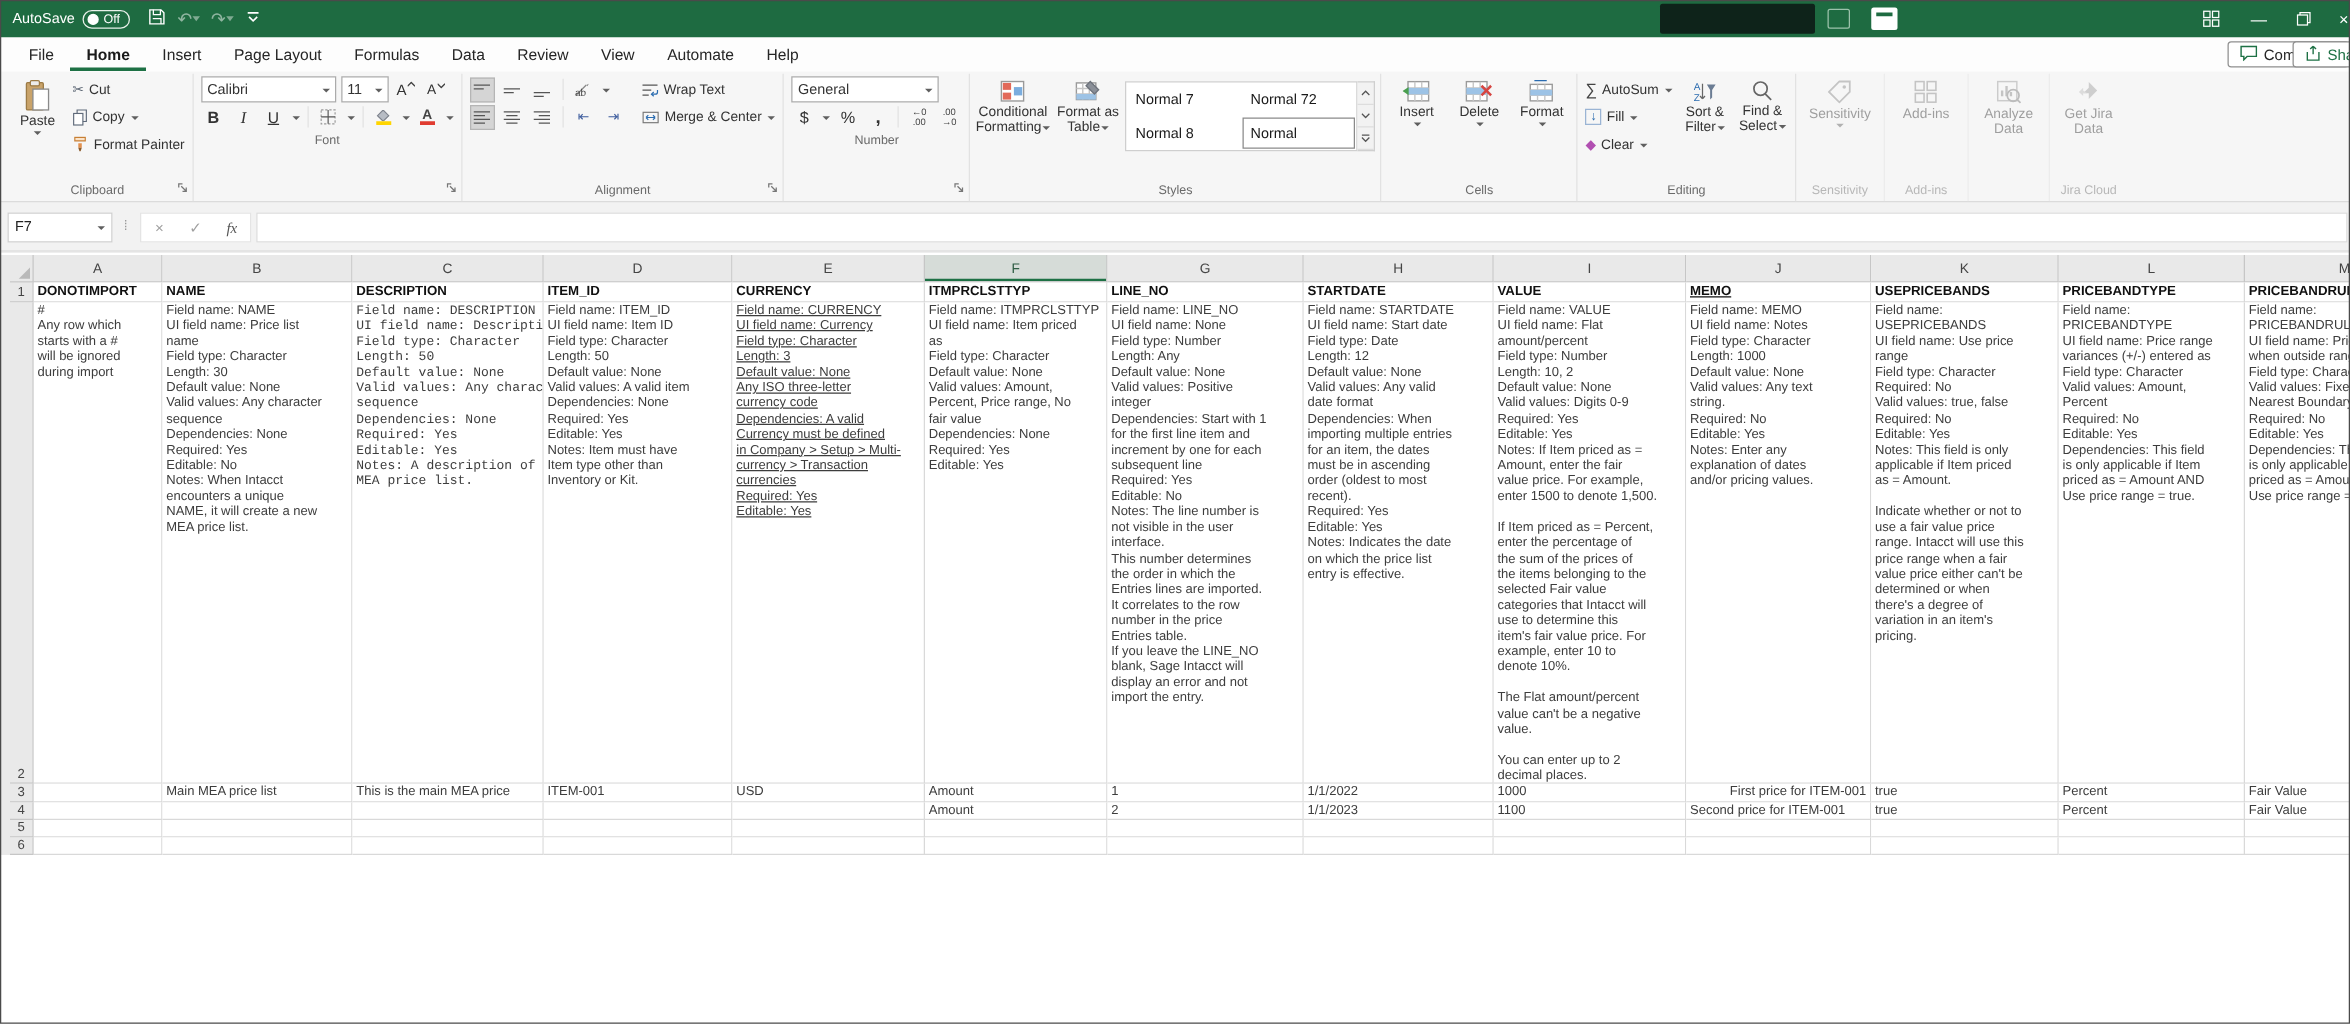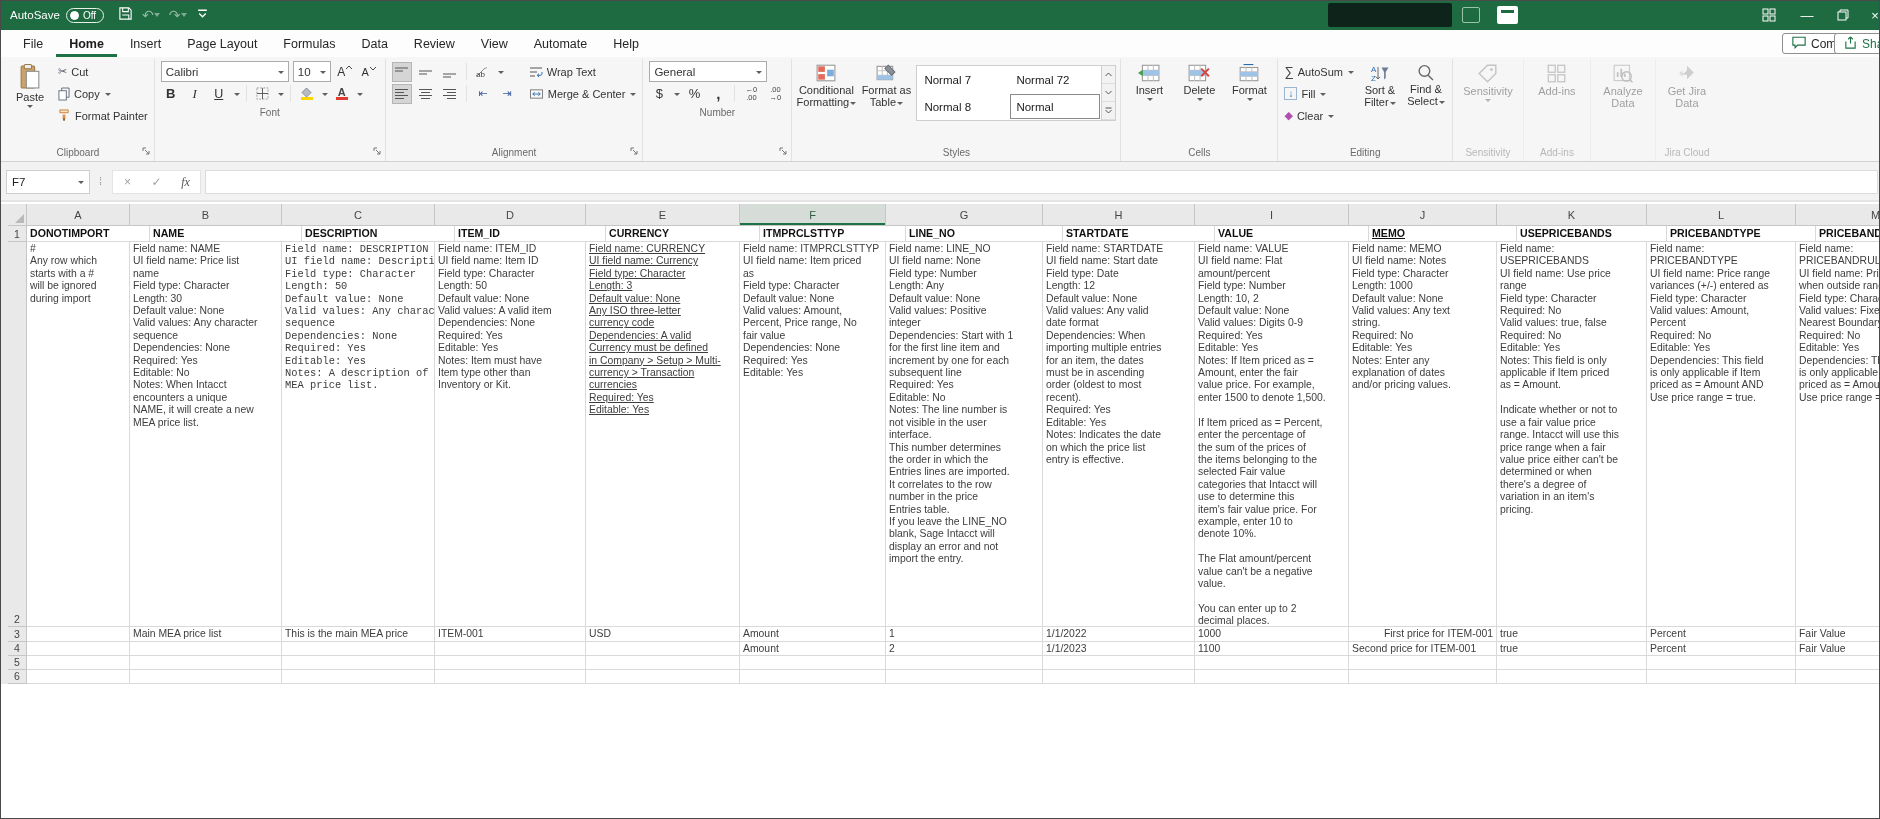--- a/index.html
+++ b/index.html
@@ -207,26 +207,26 @@
         <span>Clipboard</span>
       </div>
     <span class="dlg"><svg width="9" height="9" viewBox="0 0 9 9">
           <path d="M1 4V1h3M3 3l4 4M7 4v3H4" fill="none" stroke="#777"></path>
         </svg></span>
   </div>
 
   <div class="grp">
     <div class="col">
       <div class="srow">
-        <span class="inputbox" style="width:128px">
+        <span class="inputbox" style="width:108px">
             <span>Calibri</span>
             <span class="cr"></span>
           </span>
         <span class="inputbox" style="width:38px">
-            <span>10</span>
+            <span>11</span>
             <span class="cr"></span>
           </span>
         <span class="tbtn" style="font-size:12px">A<svg width="6" height="5" viewBox="0 0 6 5" style="margin-top:-8px">
               <path d="M0 4l3-3 3 3" fill="none" stroke="#444"></path>
             </svg></span>
         <span class="tbtn" style="font-size:11px">A<svg width="6" height="5" viewBox="0 0 6 5" style="margin-top:-6px">
               <path d="M0 1l3 3 3-3" fill="none" stroke="#444"></path>
             </svg></span>
       </div>
       <div class="srow">
@@ -625,21 +625,21 @@
       <div class="g-ch" style="width: 152px;">H</div>
       <div class="g-ch" style="width: 154px;">I</div>
       <div class="g-ch" style="width: 148px;">J</div>
       <div class="g-ch" style="width: 150px;">K</div>
       <div class="g-ch" style="width: 149px;">L</div>
       <div class="g-ch" style="width: 160px;">M</div>
     </div>
   <div id="g-rows">
       <div class="g-row" style="height: 16px;">
         <div class="g-rh">1</div>
-        <div class="g-cell r1" style="width: 123px;">DONOTIMPORT</div>
+        <div class="g-cell r1" style="width: 103px;">DONOTIMPORT</div>
         <div class="g-cell r1" style="width: 152px;">NAME</div>
         <div class="g-cell r1" style="width: 153px;">DESCRIPTION</div>
         <div class="g-cell r1" style="width: 151px;">ITEM_ID</div>
         <div class="g-cell r1" style="width: 154px;">CURRENCY</div>
         <div class="g-cell r1" style="width: 146px;">ITMPRCLSTTYP</div>
         <div class="g-cell r1" style="width: 157px;">LINE_NO</div>
         <div class="g-cell r1" style="width: 152px;">STARTDATE</div>
         <div class="g-cell r1" style="width: 154px;">VALUE</div>
         <div class="g-cell r1" style="width: 148px; text-decoration: underline;">MEMO</div>
         <div class="g-cell r1" style="width: 150px;">USEPRICEBANDS</div>

